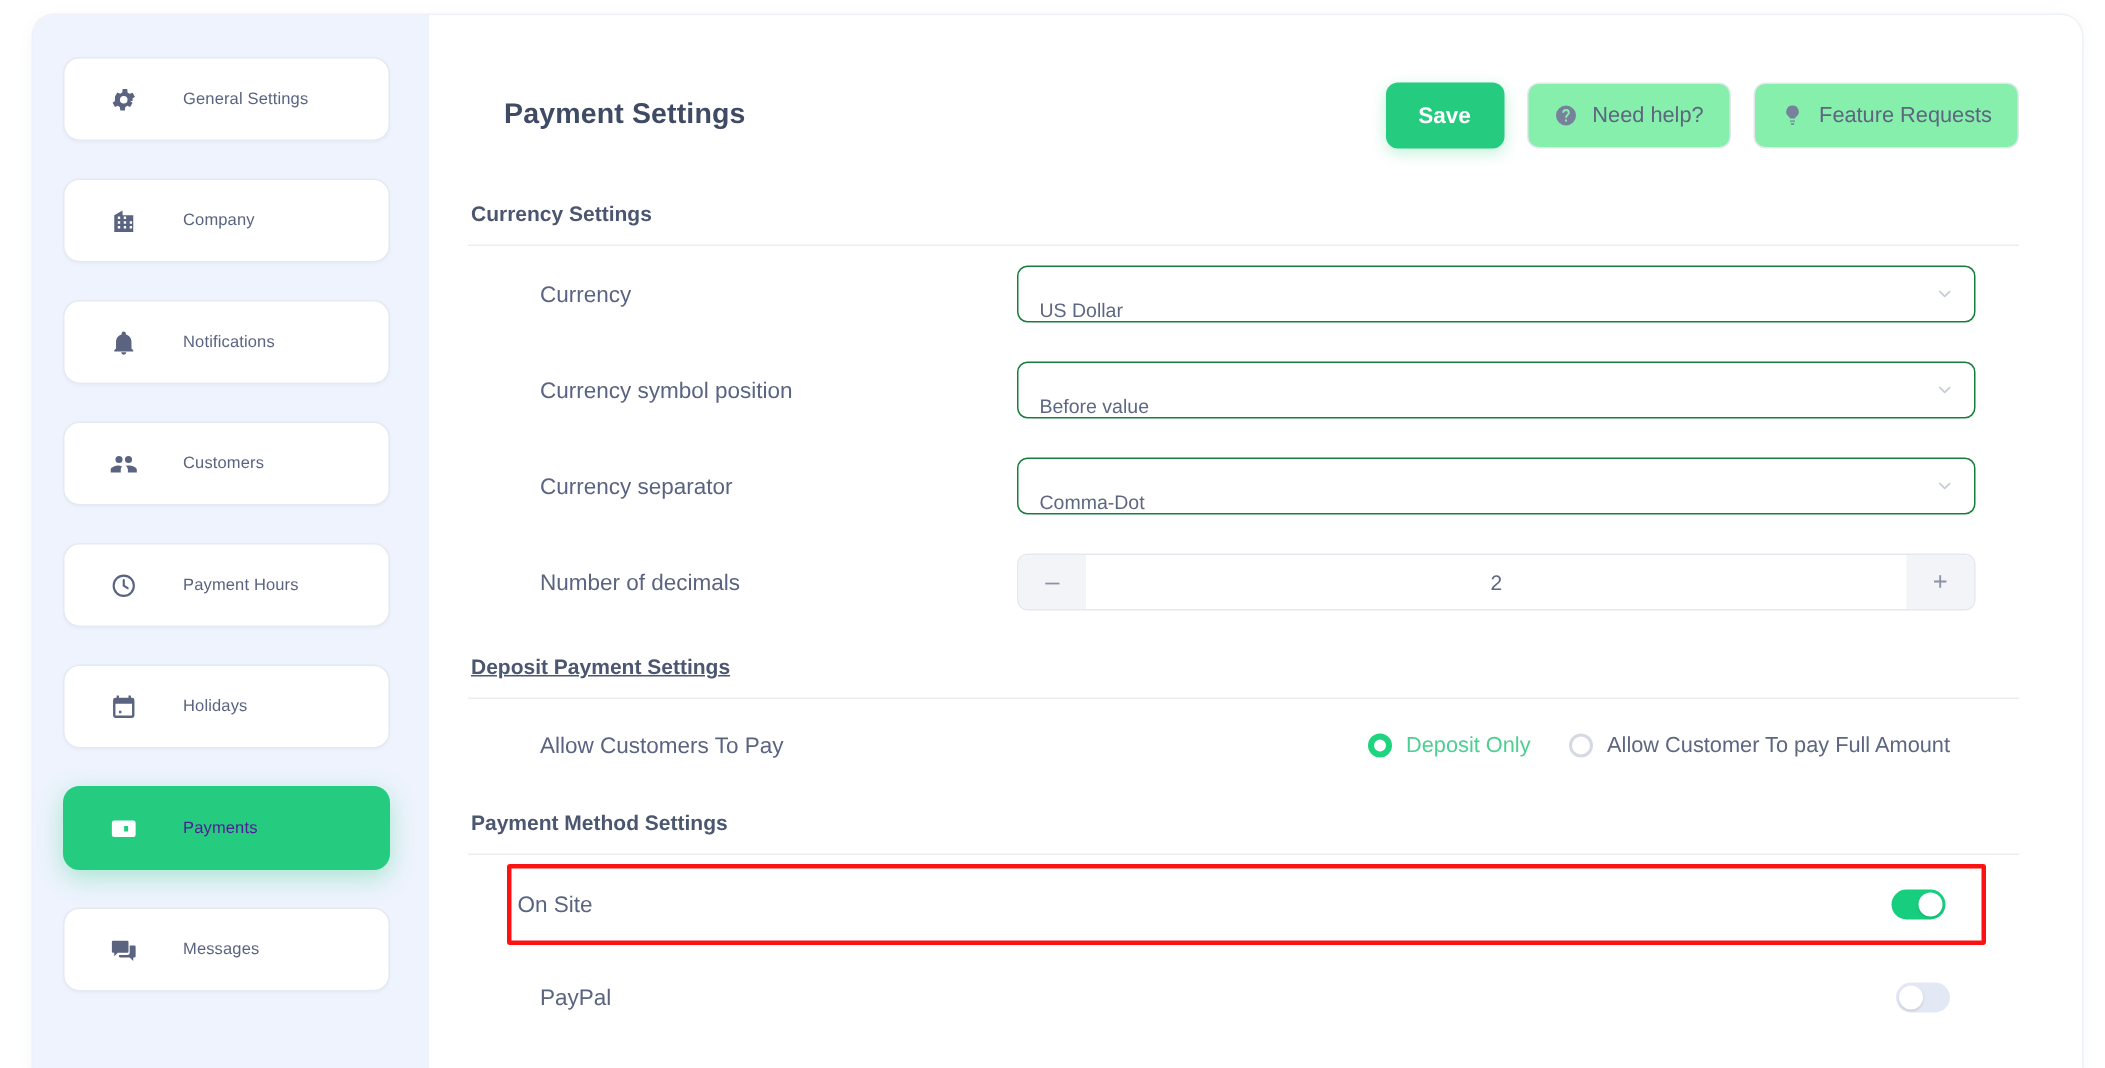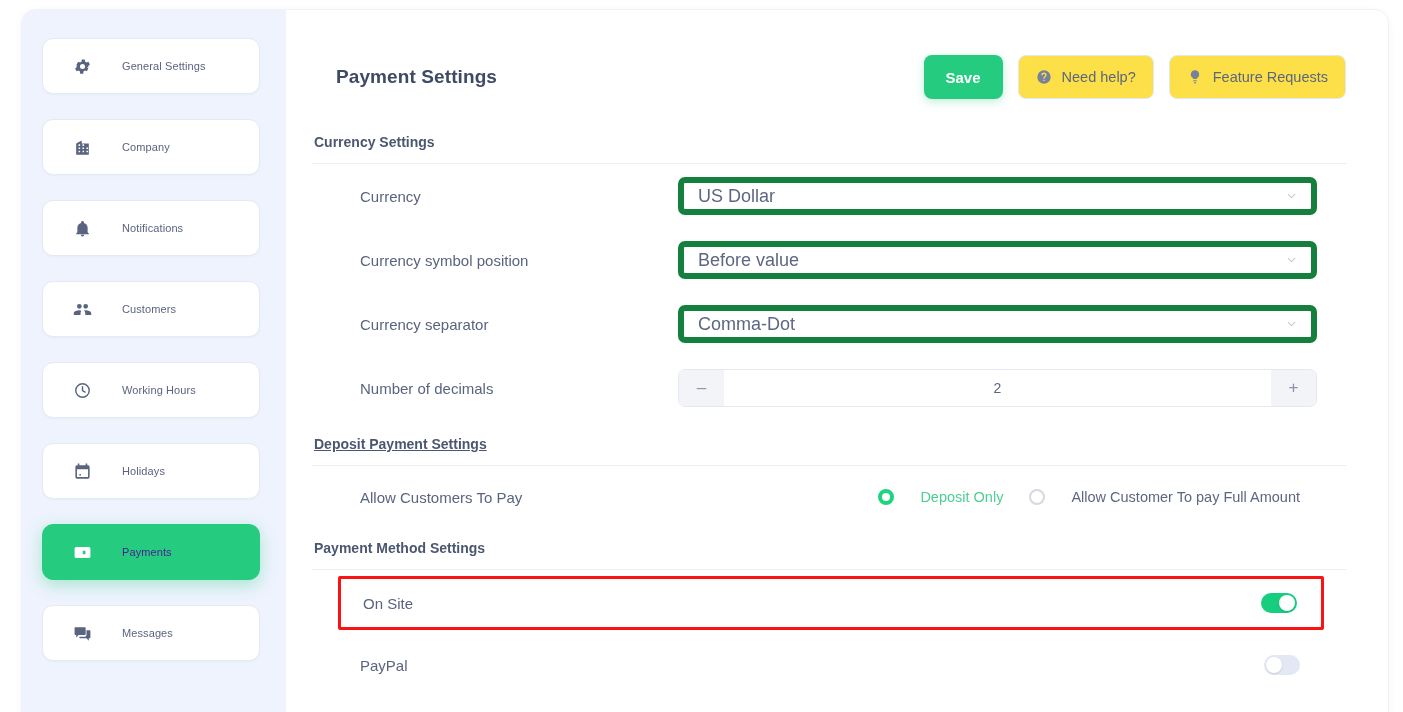--- a/index.html
+++ b/index.html
@@ -108,21 +108,21 @@
     font-weight: bold;
     font-family: "Liberation Sans", sans-serif;
     cursor: pointer;
     box-shadow: 0 3px 10px rgba(37,204,127,0.28);
   }
 
   .btn-outline {
     height: 44px;
     padding: 0 17px;
     margin-left: 15px;
-    background: #fde047;
+    background: #86efac;
     border: 1px solid #e3e7f0;
     border-radius: 8px;
     display: flex;
     align-items: center;
     gap: 10px;
     font-size: 14.5px;
     color: #5c667f;
     cursor: pointer;
     font-family: "Liberation Sans", sans-serif;
   }
@@ -152,27 +152,27 @@
     width: 318px;
     flex: 0 0 318px;
     font-size: 15px;
     color: #5a6480;
   }
 
   .control { flex: 1 1 auto; max-width: 639px; }
 
   .select-box {
     height: 38px;
-    border: 6px solid #15803d;
+    border: 1px solid #15803d;
     border-radius: 7px;
     background: #ffffff;
     display: flex;
-    align-items: center;
+    align-items: flex-end;
     padding: 0 14px;
-    font-size: 18px;
+    font-size: 13px;
     color: #5d6782;
     cursor: pointer;
     position: relative;
   }
   .select-box .chev {
     position: absolute;
     right: 13px;
     top: 50%;
     transform: translateY(-50%);
     color: #c7ccd9;
@@ -217,21 +217,21 @@
     display: flex;
     align-items: center;
     justify-content: flex-end;
     gap: 26px;
     flex: 1 1 auto;
     padding-right: 46px;
   }
   .radio-opt {
     display: flex;
     align-items: center;
-    gap: 26px;
+    gap: 9px;
     cursor: pointer;
     font-size: 14.5px;
     color: #5d6782;
   }
   .radio-dot {
     width: 16px; height: 16px;
     border-radius: 50%;
     border: 2px solid #d5d9e4;
     background: #ffffff;
     flex: 0 0 16px;
@@ -249,21 +249,21 @@
     align-items: center;
     height: 58px;
     padding-left: 46px;
     padding-right: 46px;
   }
   .method-row.highlight {
     border: 3px solid #fb1212;
     border-radius: 2px;
     margin-left: 24px;
     margin-right: 22px;
-    padding-left: 22px;
+    padding-left: 4px;
     padding-right: 24px;
     height: 54px;
   }
   .method-label {
     flex: 1 1 auto;
     font-size: 15px;
     color: #5a6480;
   }
 
   .toggle {
@@ -328,21 +328,21 @@
       <span class="nav-label">Customers</span>
     </div>
 
     <div class="nav-item">
       <span class="nav-icon">
         <svg viewBox="0 0 24 24" fill="none" stroke="currentColor" stroke-width="1.8">
             <circle cx="12" cy="12" r="8.5"></circle>
             <path d="M12 7.2V12l3.3 2" stroke-linecap="round"></path>
           </svg>
       </span>
-      <span class="nav-label">Working Hours</span>
+      <span class="nav-label">Payment Hours</span>
     </div>
 
     <div class="nav-item">
       <span class="nav-icon">
         <svg viewBox="0 0 24 24" fill="currentColor">
             <path d="M19 4h-1V2h-2v2H8V2H6v2H5a2 2 0 00-2 2v13a2 2 0 002 2h14a2 2 0 002-2V6a2 2 0 00-2-2zm0 15H5V9h14v10zm-9-2h-2v-2h2v2z"></path>
           </svg>
       </span>
       <span class="nav-label">Holidays</span>
     </div>

